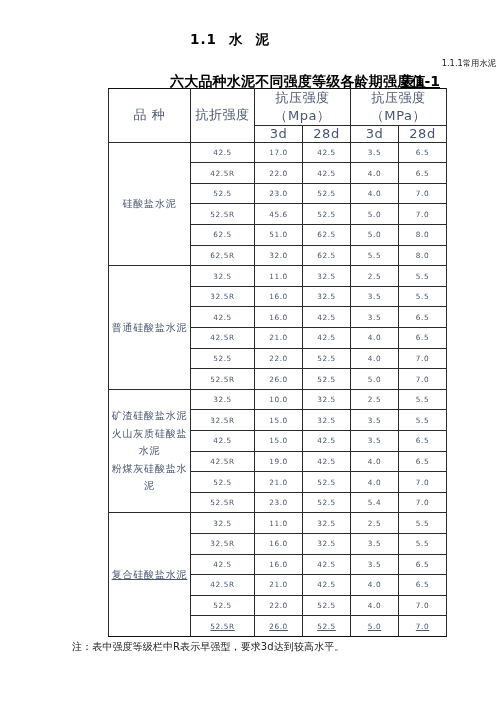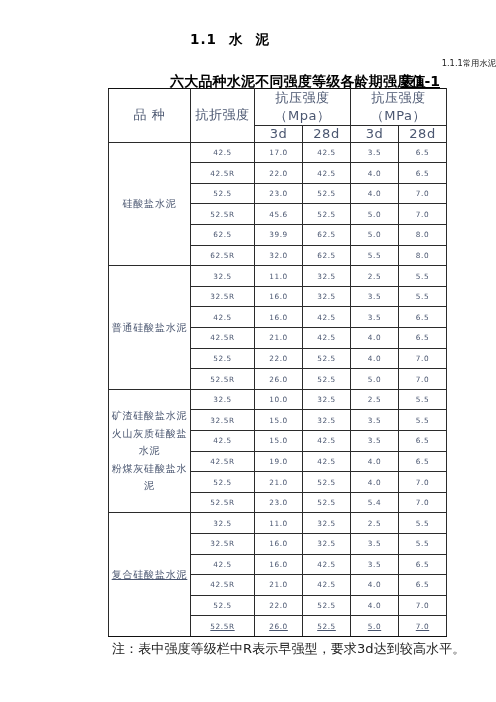--- a/index.html
+++ b/index.html
@@ -120,23 +120,23 @@
   }
   .bot-rule {
     border-bottom: 1.6px solid #111 !important;
     text-decoration: underline;
   }
   .grp-rule {
     border-top: 1.3px solid #111 !important;
   }
 
   .note {
-    margin-left: 112px;
+    margin-left: 72px;
     margin-top: 3px;
-    font-size: 13px;
+    font-size: 10px;
     color: #222;
     letter-spacing: 0.1px;
   }
 </style>
 </head>
 <body>
 
 <div class="page">
 
   <div class="doc-title">
@@ -204,21 +204,21 @@
         </tr>
         <tr>
           <td class=" ">52.5R</td>
           <td class=" ">45.6</td>
           <td class=" ">52.5</td>
           <td class=" ">5.0</td>
           <td class=" ">7.0</td>
         </tr>
         <tr>
           <td class=" ">62.5</td>
-          <td class=" ">39.9</td>
+          <td class=" ">51.0</td>
           <td class=" ">62.5</td>
           <td class=" ">5.0</td>
           <td class=" ">8.0</td>
         </tr>
         <tr>
           <td class=" ">62.5R</td>
           <td class=" ">32.0</td>
           <td class=" ">62.5</td>
           <td class=" ">5.5</td>
           <td class=" ">8.0</td>

